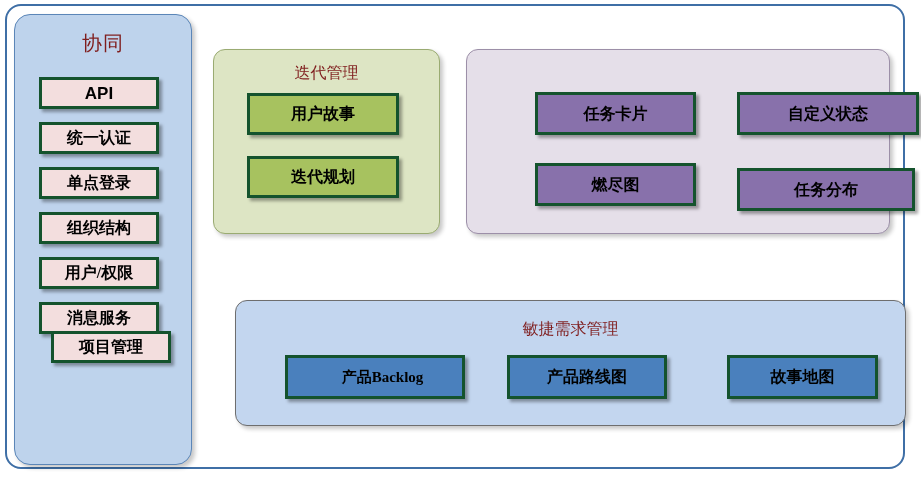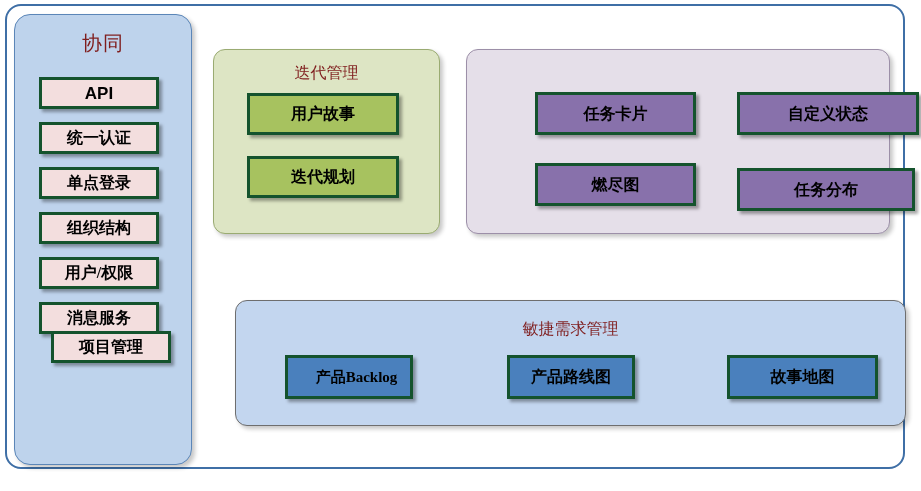--- a/index.html
+++ b/index.html
@@ -191,18 +191,18 @@
 
     <div class="node node-purple" style="left:24px;  top:42px;">任务卡片</div>
     <div class="node node-purple" style="left:226px; top:42px; width:182px;">自定义状态</div>
     <div class="node node-purple" style="left:24px;  top:113px;">燃尽图</div>
     <div class="node node-purple" style="left:226px; top:118px; width:178px;">任务分布</div>
   </div>
 
   <div class="panel panel-agile">
     <div class="panel-title">敏捷需求管理</div>
 
-    <div class="node node-blue mixed-label" style="left:49px;  width:128px;padding-left:15px;">产品Backlog</div>
-    <div class="node node-blue" style="left:271px; width:128px;">产品路线图</div>
+    <div class="node node-blue mixed-label" style="left:49px;  width:180px;padding-left:15px;">产品Backlog</div>
+    <div class="node node-blue" style="left:271px; width:160px;">产品路线图</div>
     <div class="node node-blue" style="left:491px; width:151px;">故事地图</div>
   </div>
 
 </div>
 
 </body></html>

